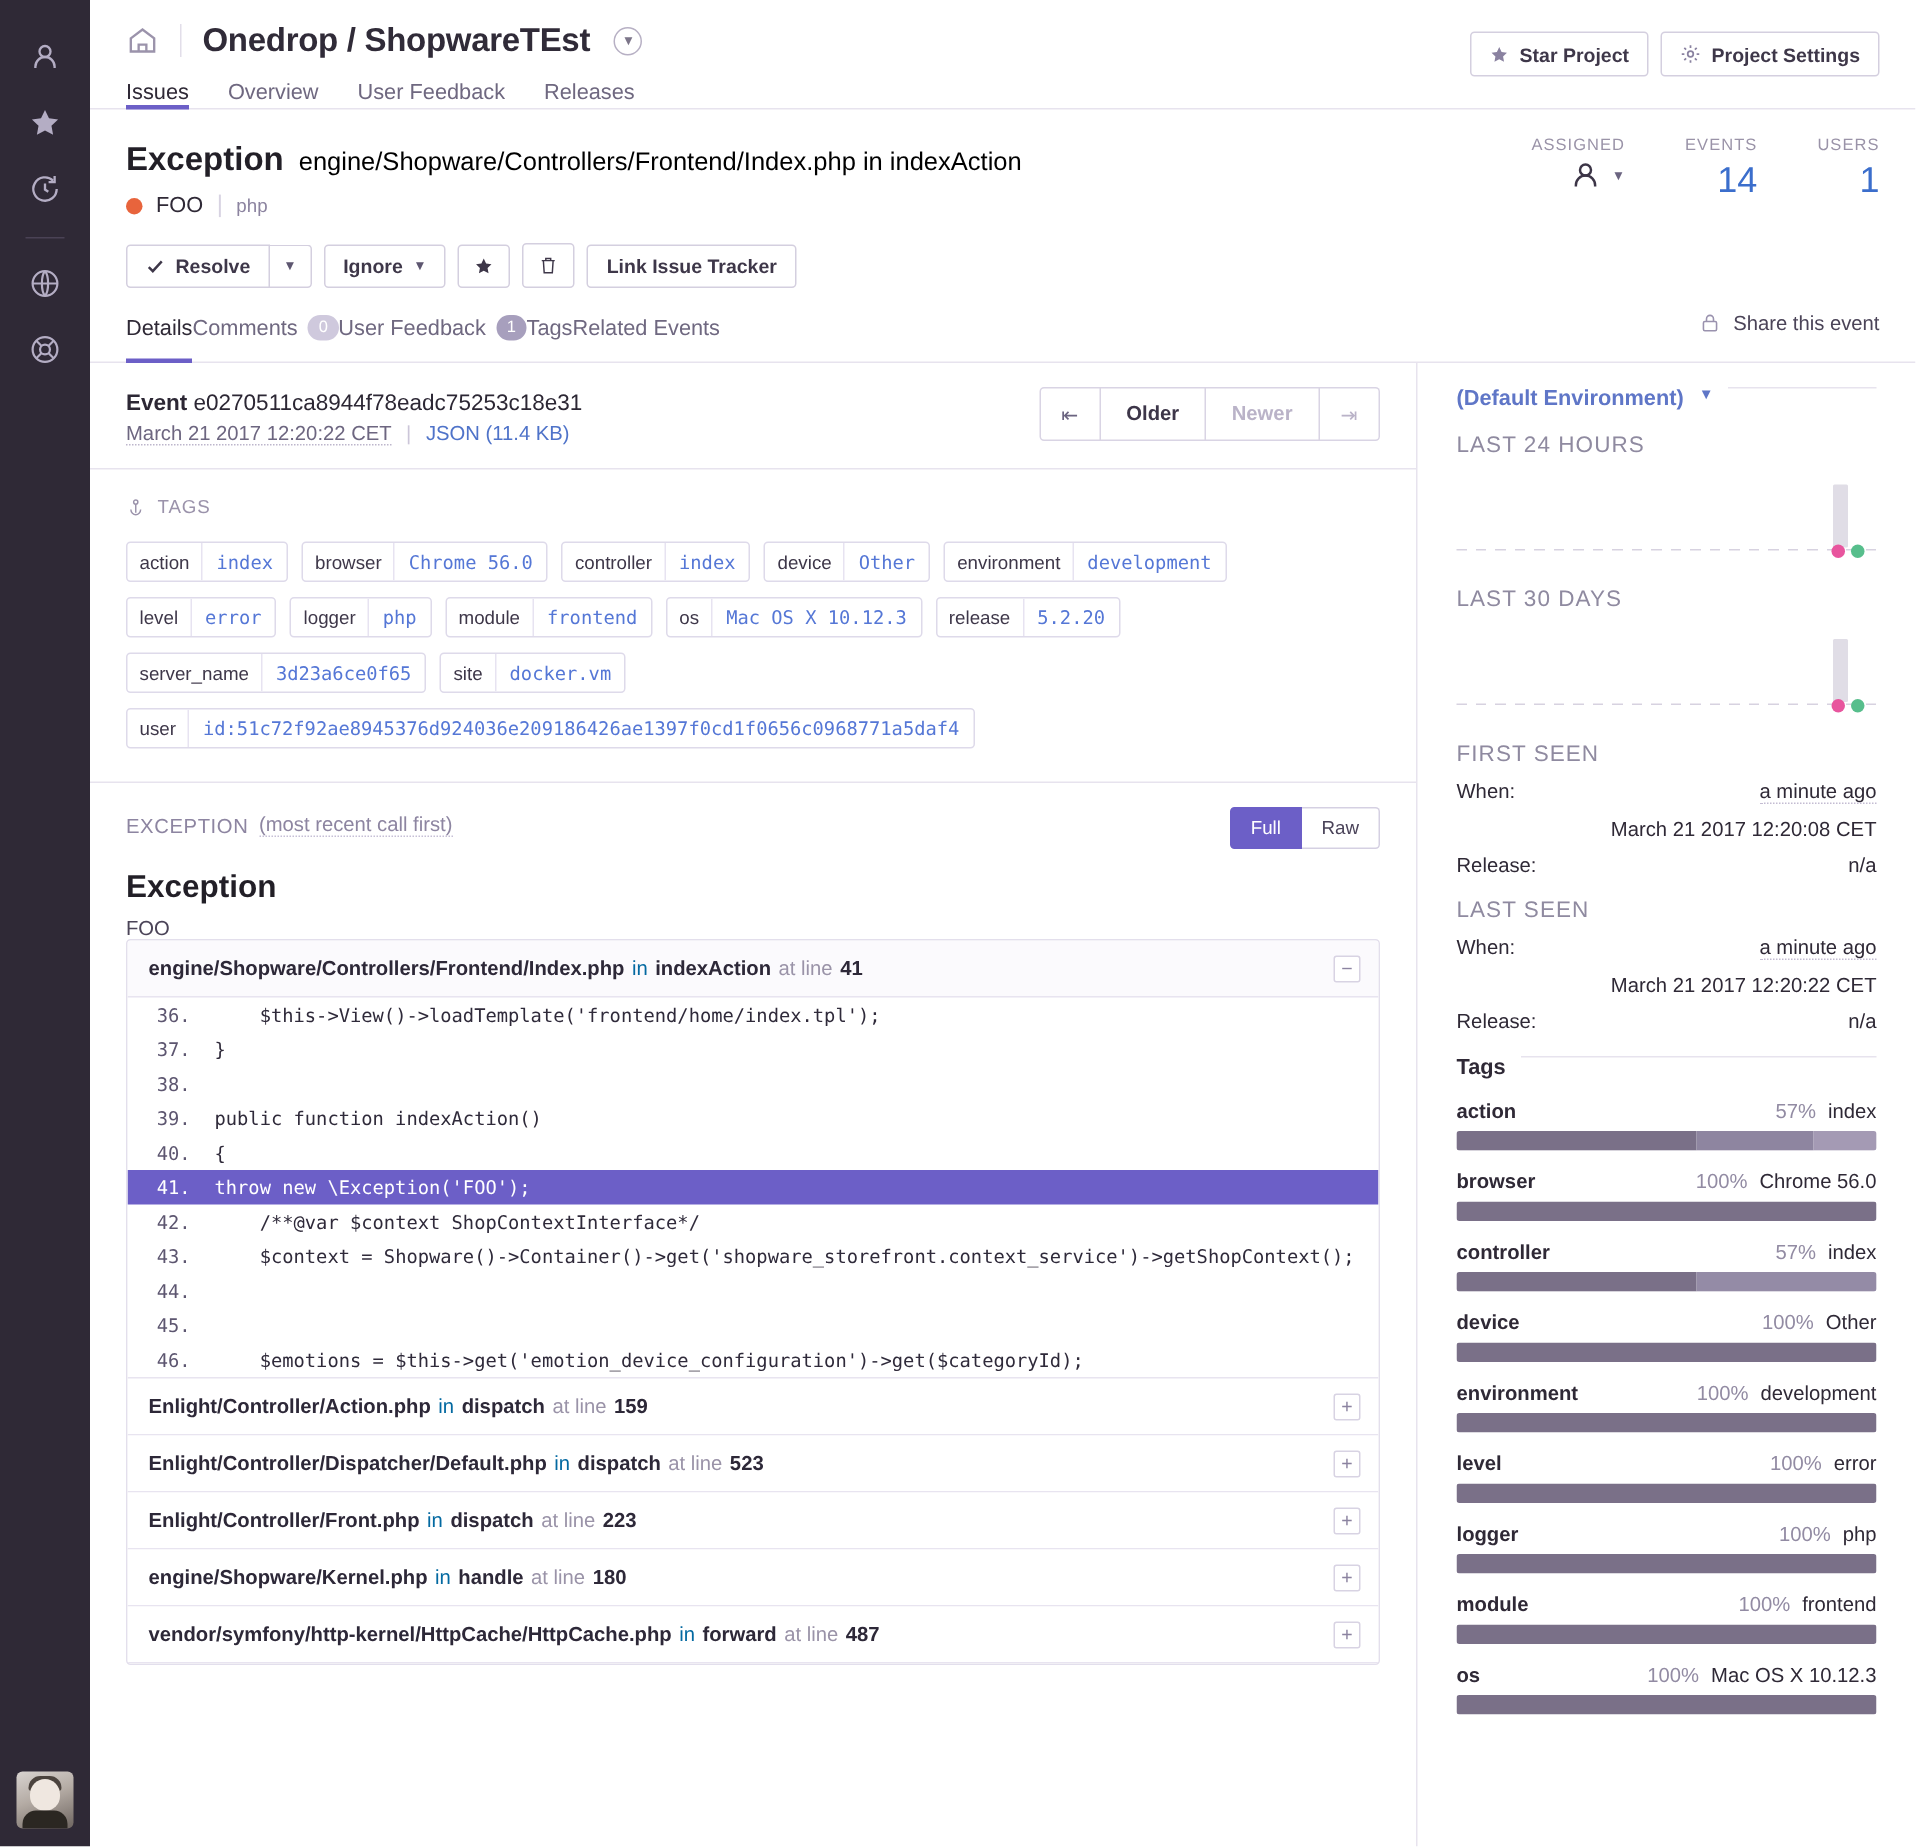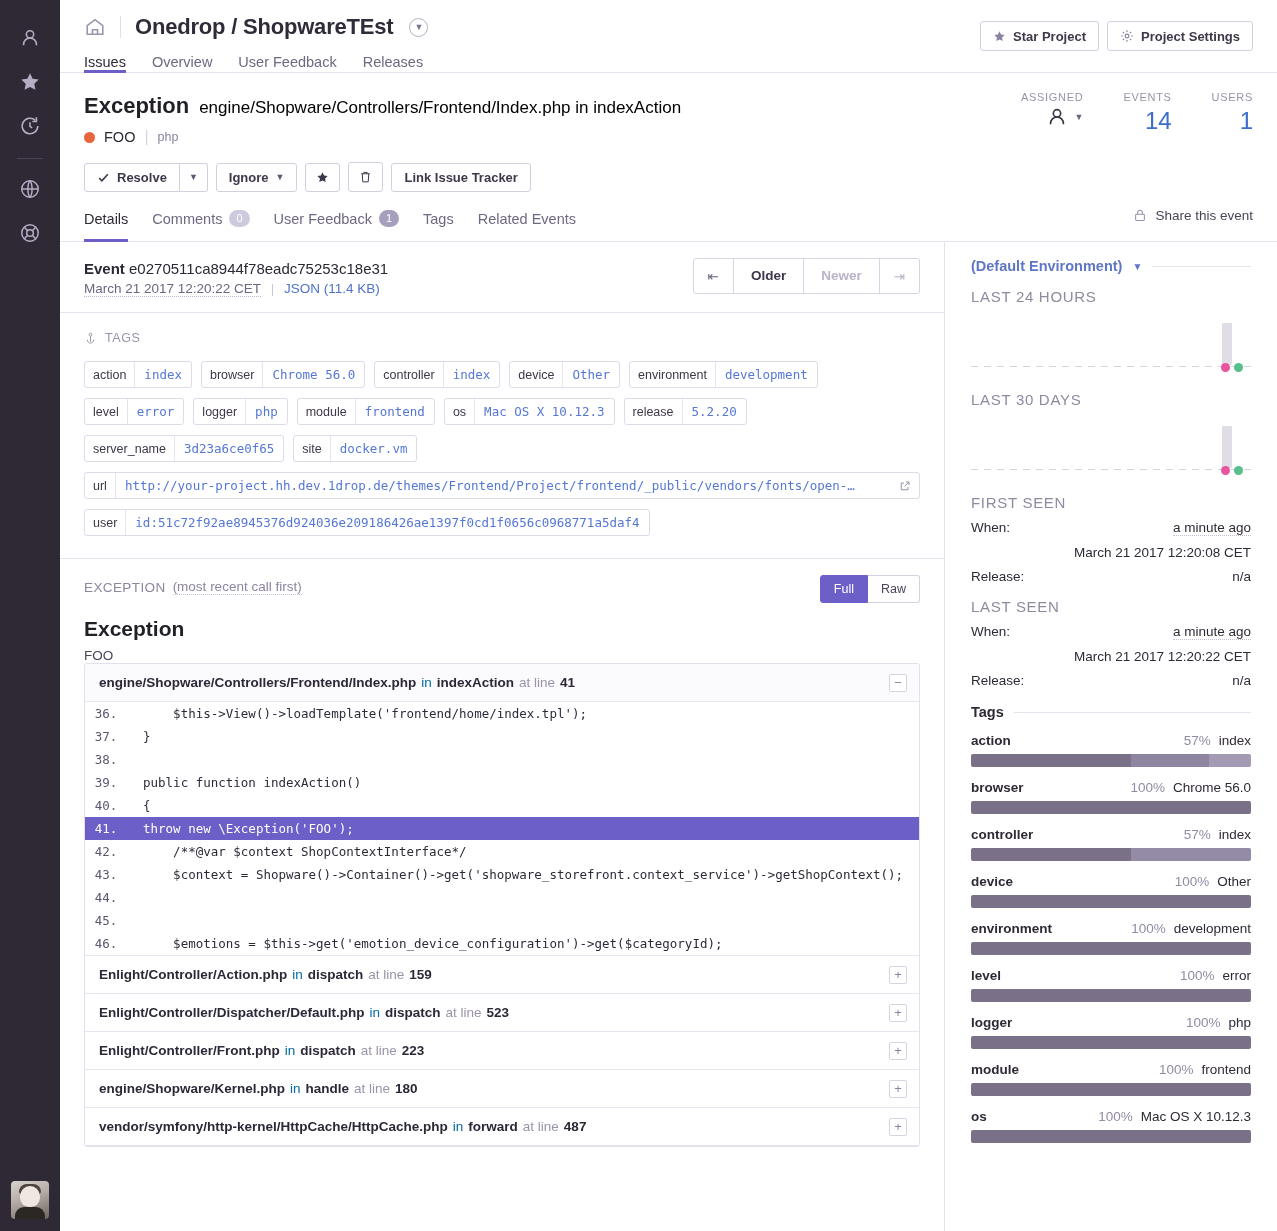--- a/index.html
+++ b/index.html
@@ -91,21 +91,21 @@
   .stat-label { font-size: 11px; letter-spacing: .7px; color: #9a93a8; text-transform: uppercase; }
   .stat-val { font-size: 24px; color: #3b6ecc; margin-top: 4px; font-weight: 400; }
   .assignee { margin-top: 3px; display: flex; align-items: center; justify-content: flex-end; gap: 6px; color: #3c3547; }
 
   .action-row { display: flex; gap: 8px; margin-top: 16px; align-items: center; }
   .btn-group { display: flex; }
   .btn-group .btn:first-child { border-radius: 3px 0 0 3px; }
   .btn-group .btn:last-child { border-radius: 0 3px 3px 0; border-left: 0; padding: 7px 9px; }
   .btn.sq { padding: 7px 10px; }
 
-  .detail-tabs { display: flex; gap: 24px; margin-top: 18px; position: relative; }
+  .detail-tabs { display: flex; margin-top: 18px; position: relative; }
   .dtab {
     font-size: 14.5px; color: #6f6880; padding-bottom: 12px;
     border-bottom: 3px solid transparent; margin-bottom: -1px;
     display: flex; align-items: center; gap: 7px;
   }
   .dtab.active { color: #2f2936; border-bottom-color: #6c5fc7; }
   .badge {
     background: #cfc9dd; color: #fff; border-radius: 9px;
     font-size: 11px; padding: 1px 7px; min-width: 18px; text-align: center; line-height: 15px;
   }
@@ -178,29 +178,29 @@
   .f-fn { font-weight: bold; color: #2d2838; }
   .f-at { color: #9a93a8; margin: 0 5px; }
   .f-line { font-weight: bold; color: #2d2838; }
   .expander {
     position: absolute; right: 12px; top: 50%; transform: translateY(-50%);
     width: 18px; height: 18px; border: 1px solid #d8d3e3; border-radius: 2px;
     color: #8b83a0; font-size: 13px; line-height: 15px; text-align: center; background: #fff;
   }
   .code { background: #fff; font-family: "DejaVu Sans Mono", monospace; font-size: 12.5px; }
   .cline { display: flex; padding: 4px 0; color: #2f2a3a; }
-  .cline .ln { width: 58px; flex: 0 0 58px; text-align: center; padding-right: 16px; color: #5d5670; }
+  .cline .ln { width: 58px; flex: 0 0 58px; text-align: right; padding-right: 16px; color: #5d5670; }
   .cline .src { white-space: pre-wrap; word-break: break-all; padding-right: 14px; }
   .cline.hl { background: #6c5fc7; color: #fff; }
   .cline.hl .ln { color: #fff; }
   .frame-row { border-bottom: 1px solid #eae6f2; }
   .frame-row:last-child { border-bottom: 0; }
 
   
-  .side-head { display: flex; align-items: center; gap: 10px; }
+  .side-head { display: flex; align-items: flex-start; gap: 10px; }
   .side-head .t { font-size: 14.5px; color: #5f76c7; font-weight: bold; white-space: nowrap; }
   .side-head .rule { flex: 1; height: 1px; background: #e7e3ee; }
   .side-sub { font-size: 15px; letter-spacing: .7px; color: #8f8aa0; margin-top: 14px; text-transform: uppercase; }
   .mini-chart { height: 64px; position: relative; margin-top: 8px; }
   .mc-axis { position: absolute; left: 0; right: 0; bottom: 10px; height: 1px;
     background: repeating-linear-gradient(to right,#d7d2e0 0 7px,transparent 7px 13px); }
   .mc-bar { position: absolute; bottom: 12px; width: 10px; background: #e0dde6; border-radius: 1px; }
   .mc-dot { position: absolute; bottom: 5px; width: 9px; height: 9px; border-radius: 50%; }
 
   .kv { display: flex; justify-content: space-between; align-items: baseline; margin-top: 9px; font-size: 13.5px; }
@@ -487,33 +487,20 @@
               <span class="pill">
                 <span class="k">server_name</span>
                 <span class="v">3d23a6ce0f65</span>
               </span>
               <span class="pill">
                 <span class="k">site</span>
                 <span class="v">docker.vm</span>
               </span>
             </div>
             <div class="tag-line">
-              <span class="pill wide">
-                <span class="k">url</span>
-                <span class="v">http://your-project.hh.dev.1drop.de/themes/Frontend/Project/frontend/_public/vendors/fonts/open-…</span>
-                <span class="ext">
-                  <svg width="12" height="12" viewBox="0 0 24 24" fill="none" stroke="currentColor" stroke-width="1.9">
-                    <path d="M14 4h6v6"></path>
-                      <path d="M20 4l-8.5 8.5"></path>
-                      <path d="M18 14v5.5H4.5V6H10"></path>
-                  </svg>
-                </span>
-              </span>
-            </div>
-            <div class="tag-line">
               <span class="pill">
                 <span class="k">user</span>
                 <span class="v">id:51c72f92ae8945376d924036e209186426ae1397f0cd1f0656c0968771a5daf4</span>
               </span>
             </div>
           </div>
         </div>
 
         <div class="exc-wrap">
           <div class="exc-head">

